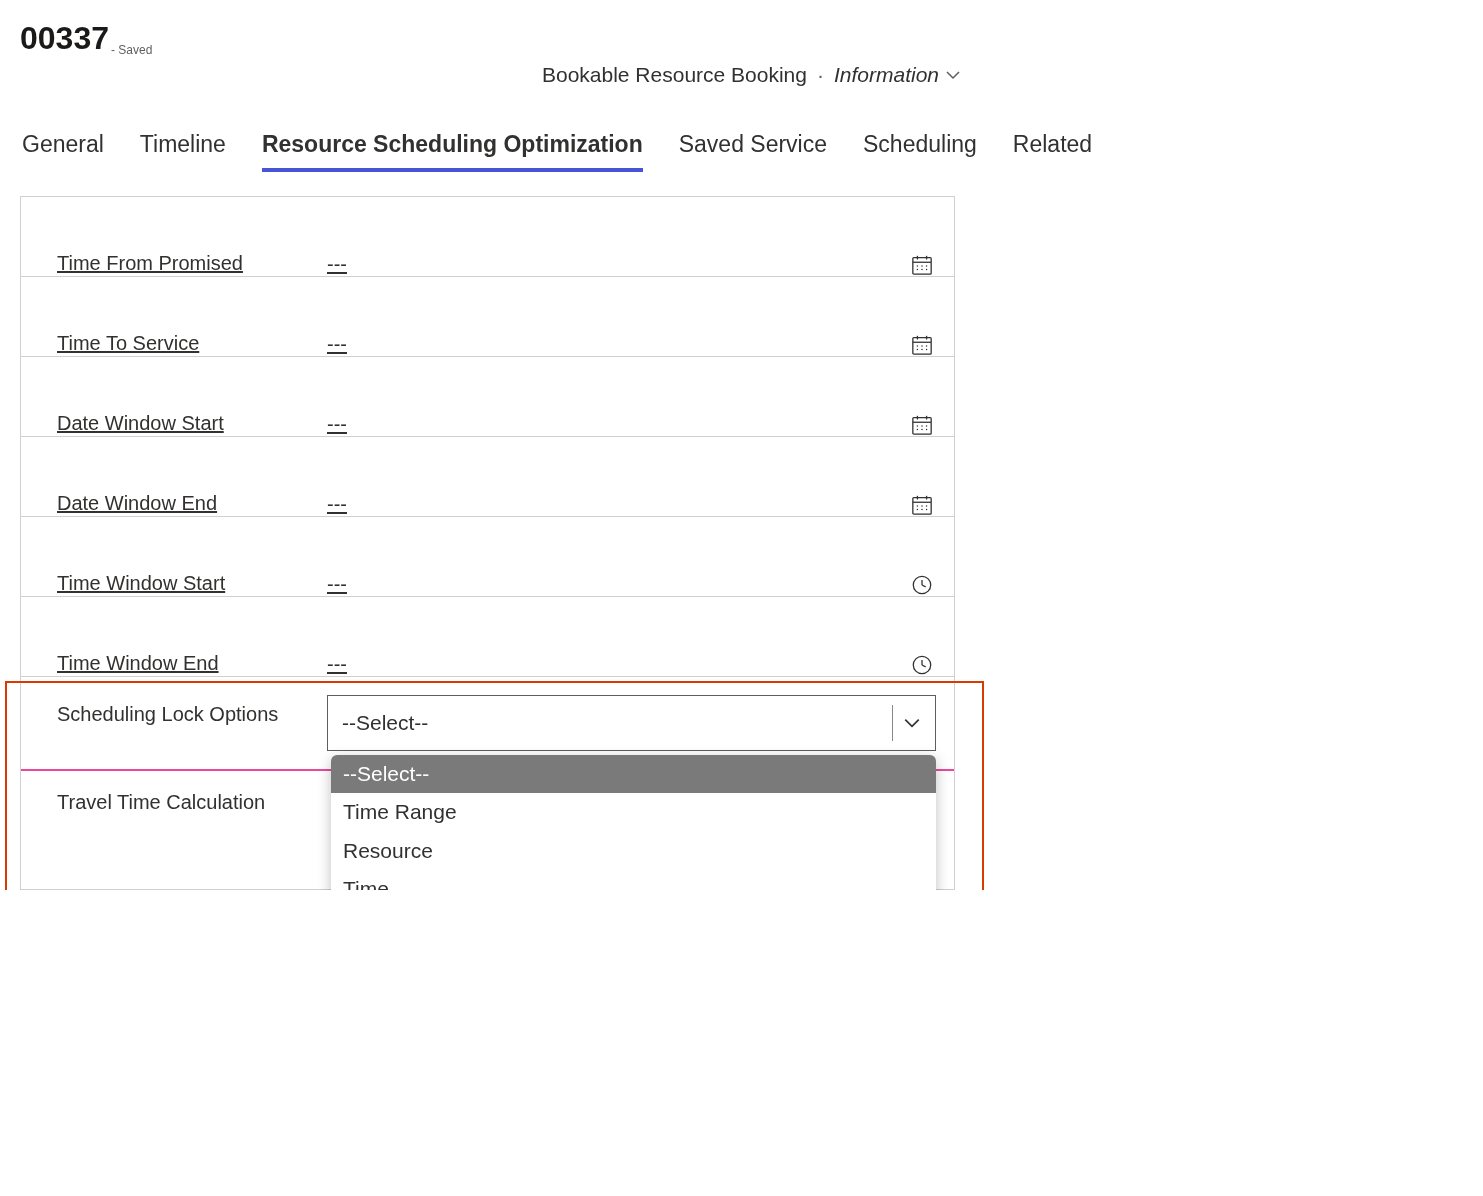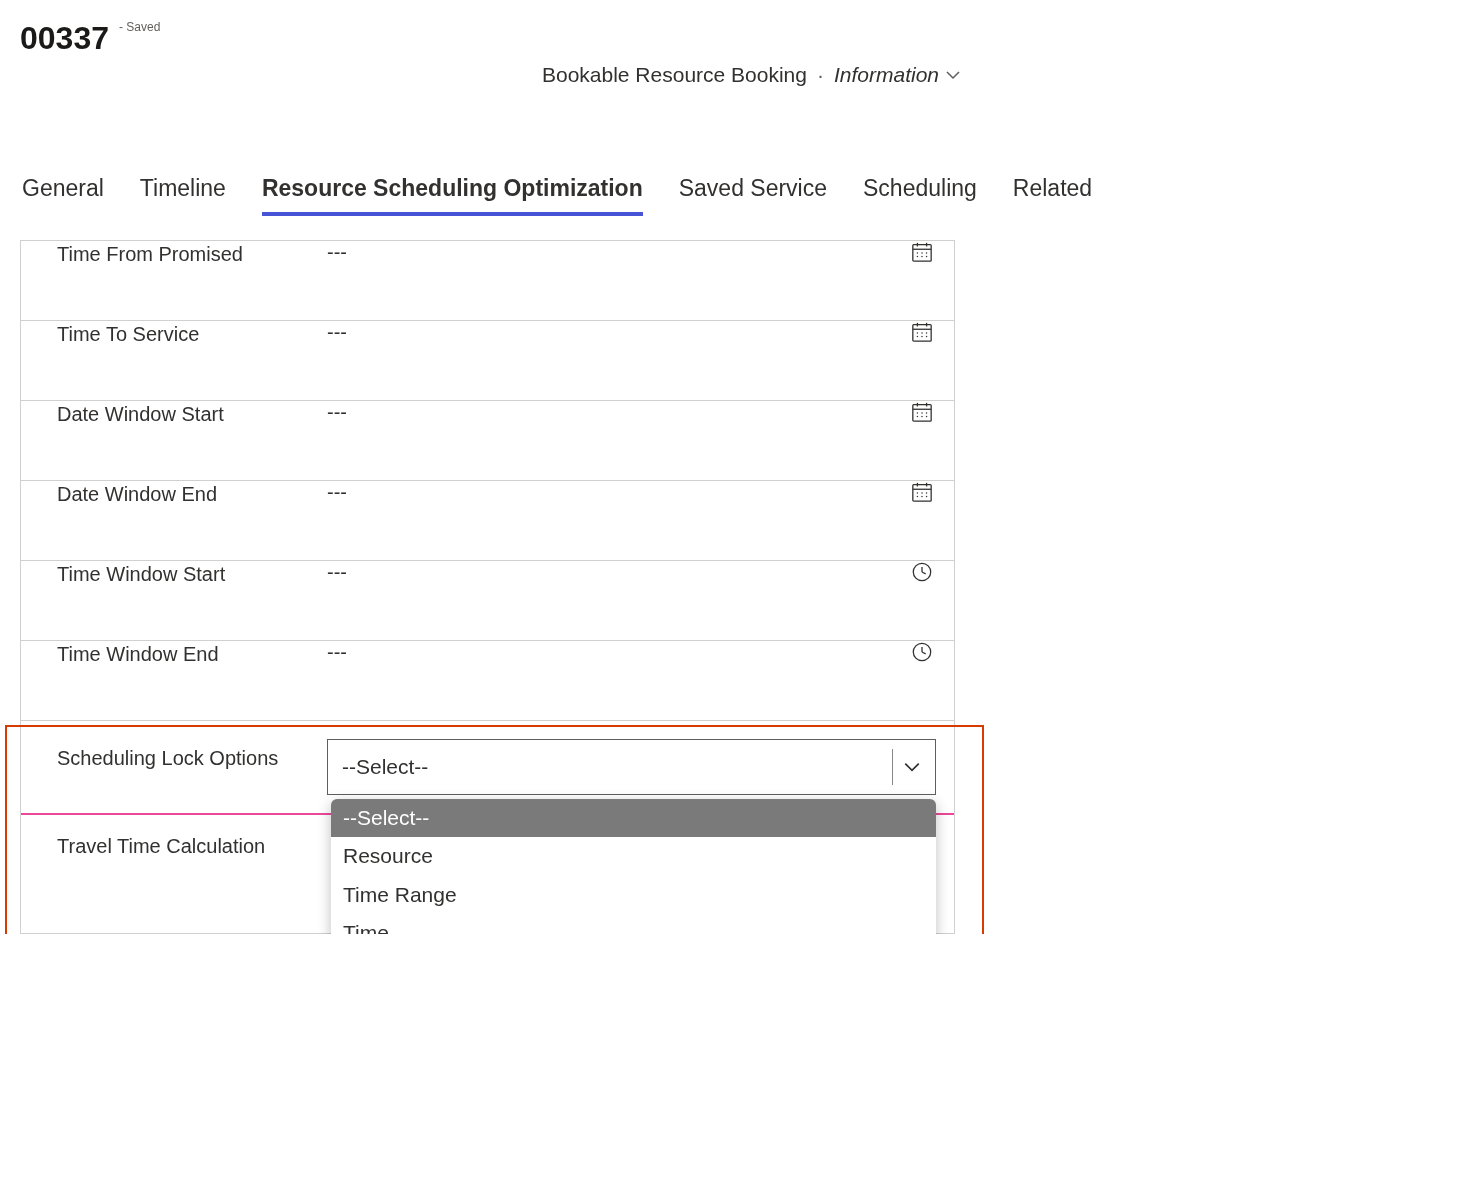--- a/index.html
+++ b/index.html
@@ -9,22 +9,22 @@
     background: #ffffff;
     color: #323130;
     font-size: 16px;
   }
   .page {
     padding: 20px 0 0 20px;
     width: 1483px;
   }
   .header-line {
     display: flex;
-    align-items: flex-start;
-    gap: 10px;
+    align-items: flex-end;
+    gap: 2px;
   }
   .record-id {
     font-size: 32px;
     font-weight: 600;
     color: #1b1a19;
   }
   .saved-state {
     font-size: 12px;
     color: #605e5c;
     font-weight: 400;
@@ -56,21 +56,20 @@
     gap: 36px;
     margin-top: 44px;
     padding-left: 2px;
   }
   .tab {
     font-size: 23px;
     color: #323130;
     padding-bottom: 10px;
     cursor: pointer;
     white-space: nowrap;
-    margin-top: 44px;
   }
   .tab.active {
     font-weight: 700;
     border-bottom: 4px solid #4854d6;
   }
   .form-panel {
     margin-top: 24px;
     width: 935px;
     border: 1px solid #d2d0ce;
     position: relative;
@@ -80,24 +79,25 @@
     position: absolute;
     left: -16px;
     right: -30px;
     top: 484px;
     height: 280px;
     border: 2px solid #d83b01;
     pointer-events: none;
   }
   .form-row {
     display: flex;
-    align-items: flex-start;
+    align-items: flex-end;
     min-height: 80px;
     border-bottom: 1px solid #d2d0ce;
     padding: 0 18px 0 36px;
+    text-decoration: underline;
   }
   .form-row:last-of-type { border-bottom: none; }
   .row-label {
     width: 270px;
     font-size: 20px;
     color: #323130;
     flex-shrink: 0;
     line-height: 1.3;
   }
   .row-value {
@@ -330,22 +330,22 @@
             <span class="vline"></span>
             <span>
               <svg width="18" height="18" viewBox="0 0 16 16">
                   <path d="M2 5 L8 11 L14 5" stroke="#323130" stroke-width="1.5" fill="none"></path>
                 </svg>
             </span>
           </span>
         </div>
         <div class="dropdown-list">
           <div class="dropdown-item selected">--Select--</div>
+          <div class="dropdown-item">Time Range</div>
           <div class="dropdown-item">Resource</div>
-          <div class="dropdown-item">Time Range</div>
           <div class="dropdown-item">Time</div>
           <div class="dropdown-item">Resource + Time</div>
         </div>
       </div>
     </div>
 
     <div class="travel-row">
       <div class="row-label">Travel Time Calculation</div>
     </div>
 

